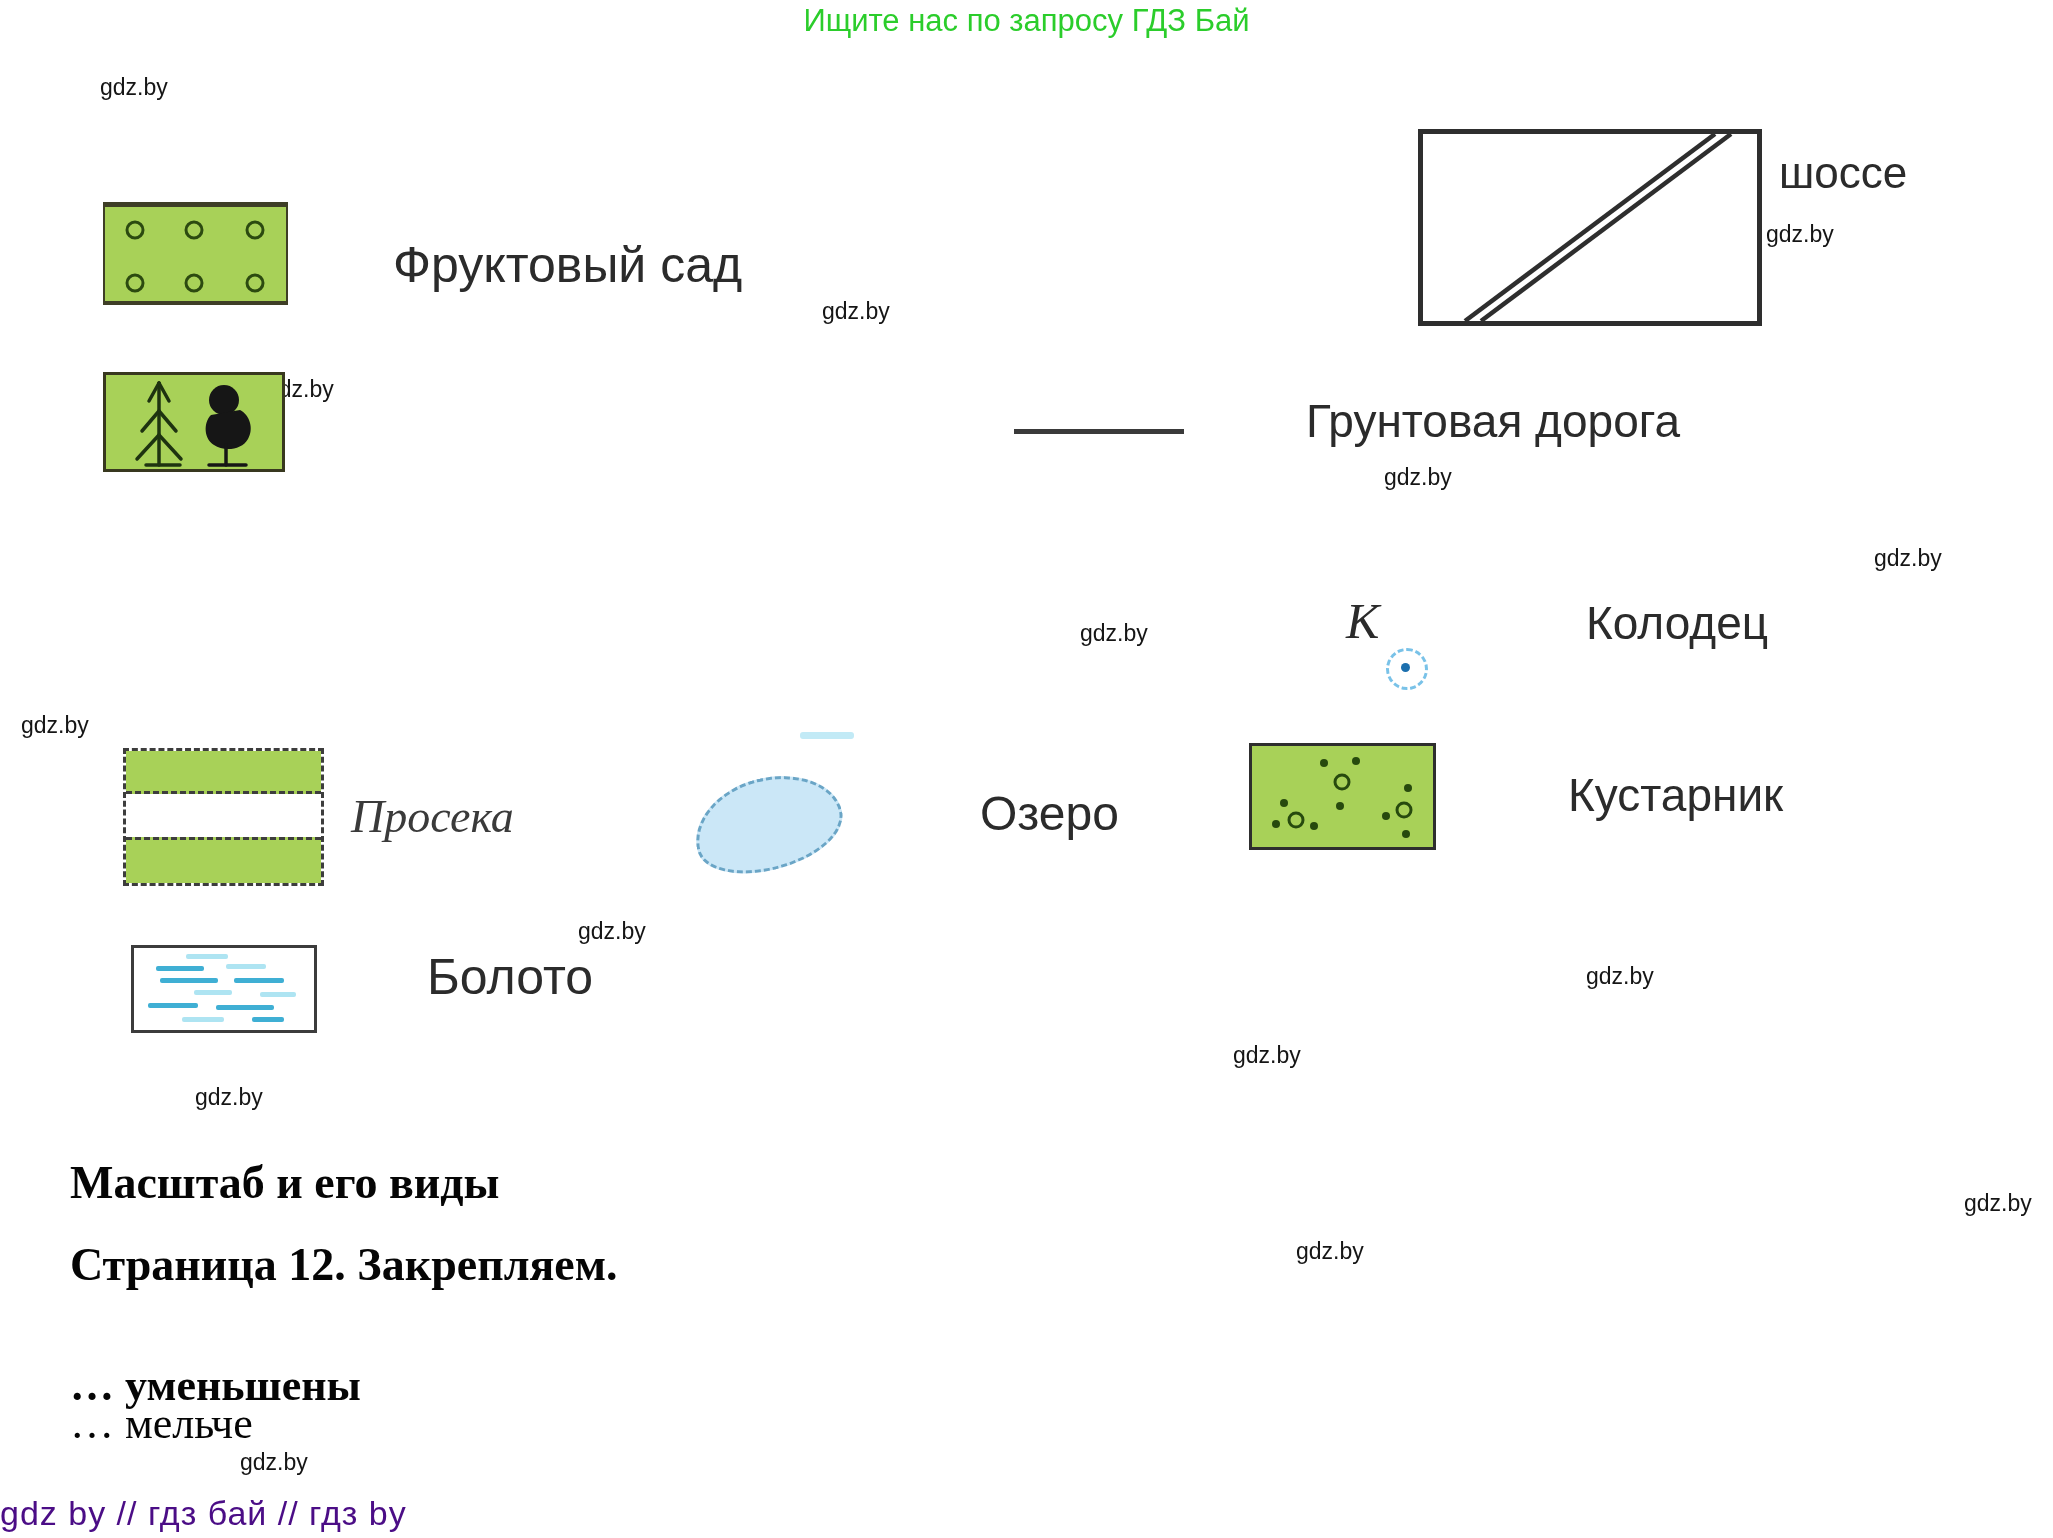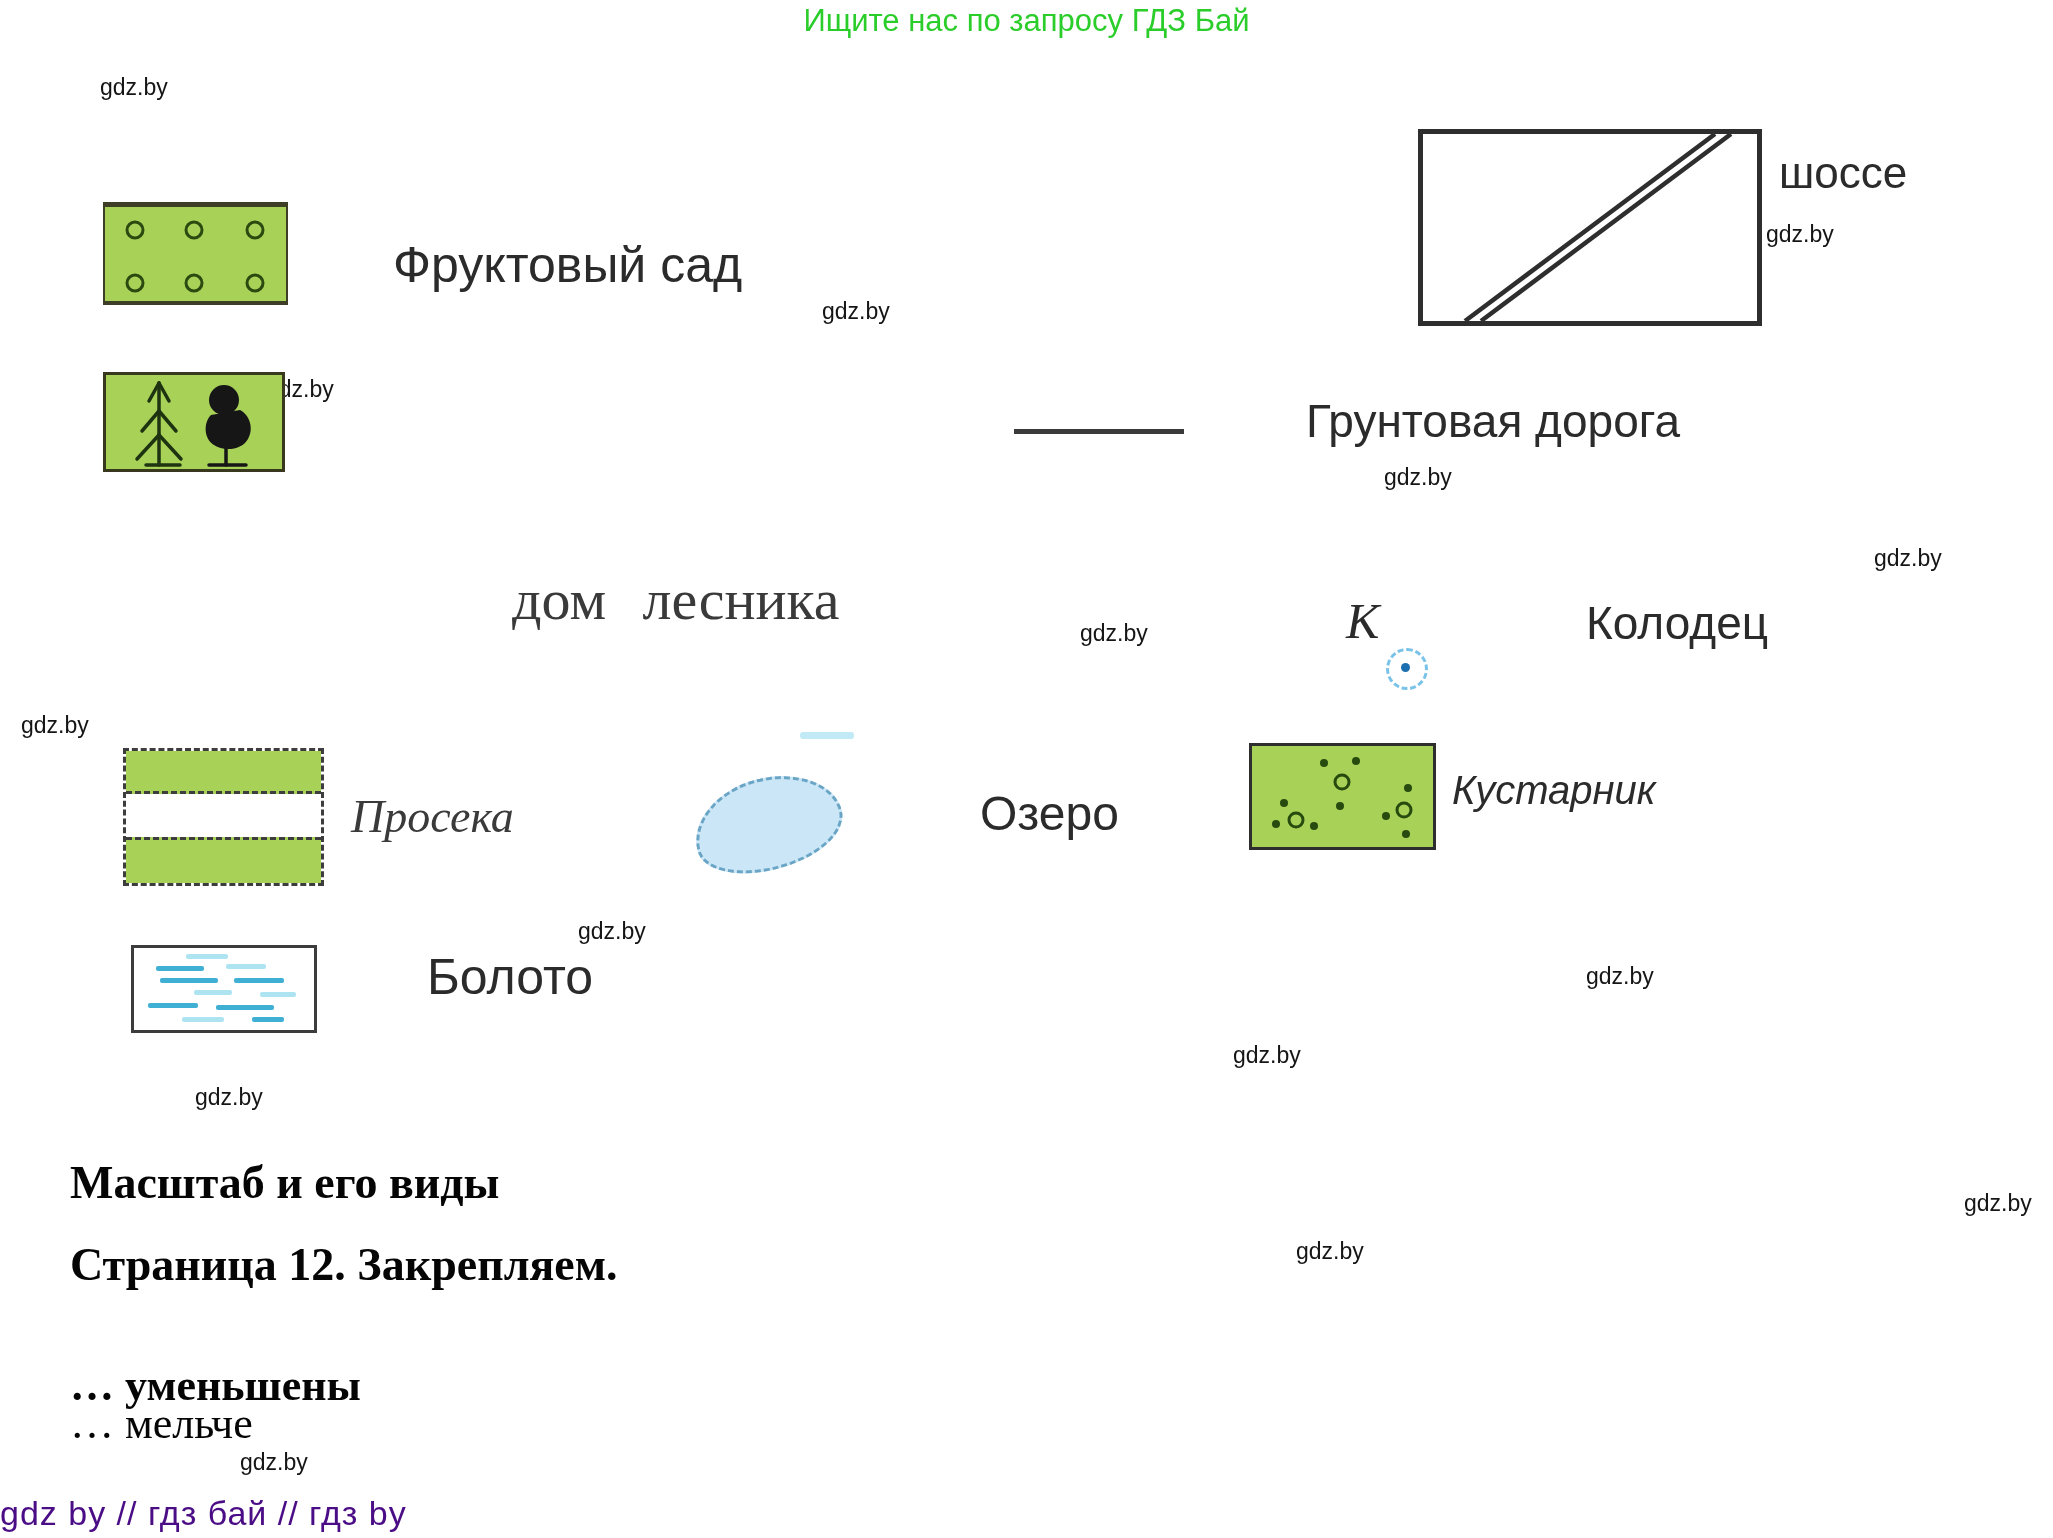--- a/index.html
+++ b/index.html
@@ -116,21 +116,20 @@
         <circle cx="118" cy="25" r="15"></circle>
         <path d="M105 40 c-8 8 -7 24 3 30 c10 7 28 5 34 -6 c6 -10 2 -24 -8 -29 z"></path>
       </g>
       <g stroke="#161616" stroke-width="3.5" fill="none" stroke-linecap="round">
         <path d="M120 70 V90"></path>
           <path d="M103 90 H140"></path>
       </g>
     </svg>
   </div>
 
-  <div class="lbl serif" style="left:512px;top:566px;font-size:58px;word-spacing:22px;color:#3a3a3a;">дом лесника</div>
 
   <div class="sym glade" style="left:123px;top:748px;width:201px;height:138px;">
     <div class="glade-top"></div>
     <div class="glade-mid"></div>
     <div class="glade-bot"></div>
   </div>
   <div class="lbl serif" style="left:351px;top:790px;font-size:46px;font-style:italic;color:#3a3a3a;">Просека</div>
 
   <div class="sym swamp" style="left:131px;top:945px;width:186px;height:88px;">
     <span class="dash l" style="left:52px;top:6px;width:42px;"></span>
@@ -182,21 +181,21 @@
           <circle cx="134" cy="70" r="4"></circle>
           <circle cx="154" cy="88" r="4"></circle>
       </g>
       <g fill="none" stroke="#274a0e" stroke-width="3">
         <circle cx="90" cy="36" r="7"></circle>
         <circle cx="44" cy="74" r="7"></circle>
         <circle cx="152" cy="64" r="7"></circle>
       </g>
     </svg>
   </div>
-  <div class="lbl" style="left:1452px;top:768px;font-size:40px;font-style:italic;">Кустарник</div>
+  <div class="lbl" style="left:1568px;top:768px;font-size:46px;">Кустарник</div>
 
   <div class="doc-title" style="left:70px;top:1156px;">Масштаб и его виды</div>
   <div class="doc-title" style="left:70px;top:1238px;">Страница 12. Закрепляем.</div>
   <div class="doc-line" style="left:70px;top:1360px;font-weight:bold;">… уменьшены</div>
   <div class="doc-line" style="left:70px;top:1398px;">… мельче</div>
 
   <div class="footer">gdz by  //  гдз бай  //  гдз by</div>
 
 </div>
 

